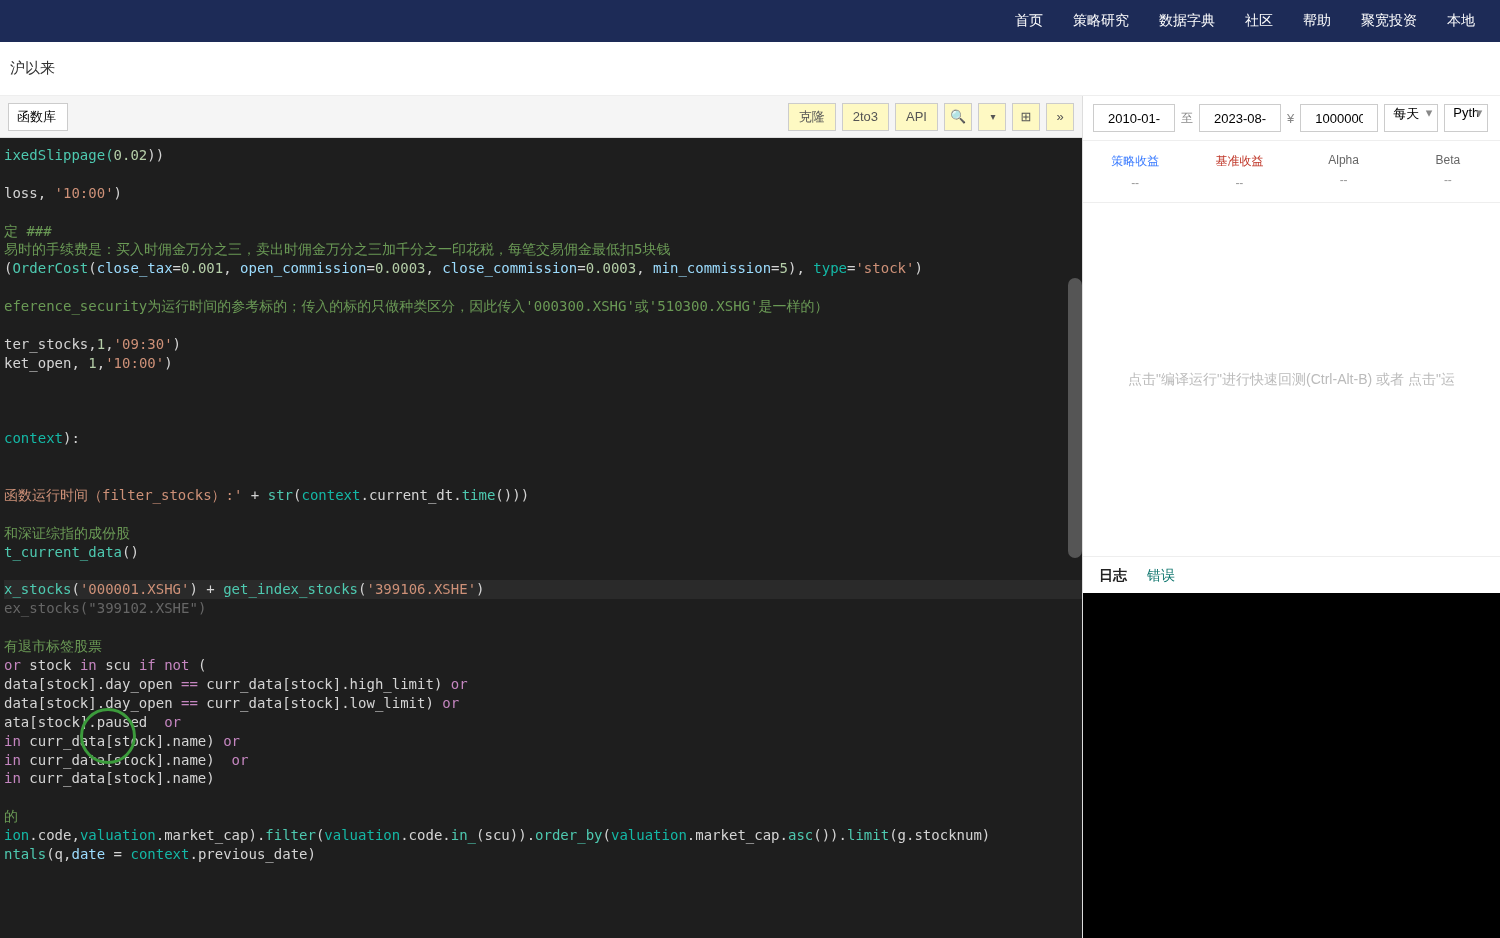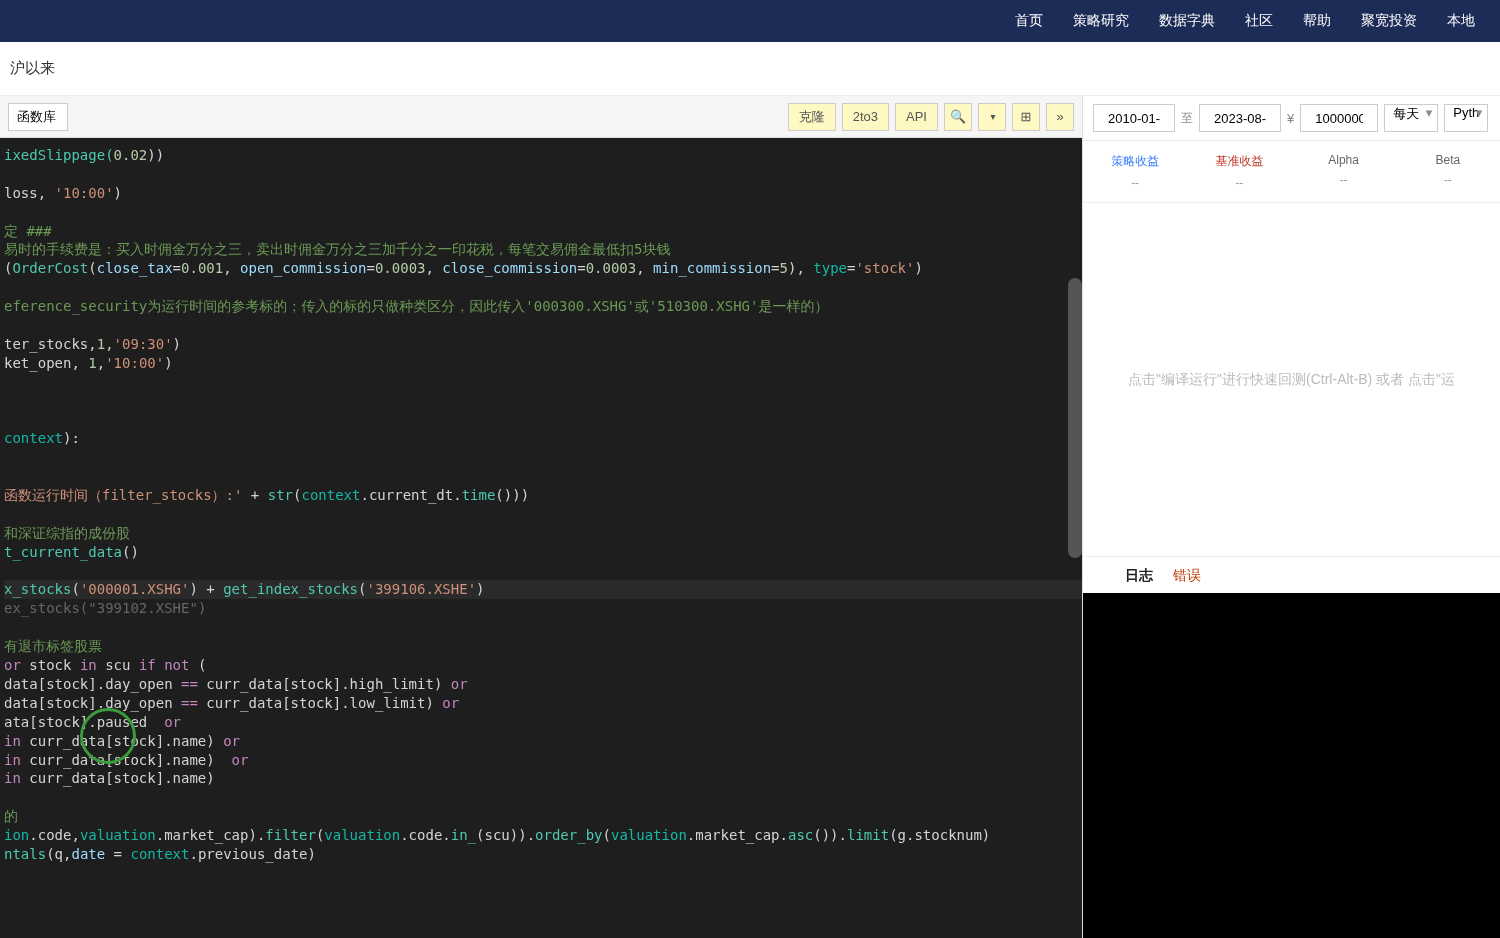--- a/index.html
+++ b/index.html
@@ -41,22 +41,22 @@
 .yen { color: #888; }
 .metrics { display: flex; padding: 12px 0; border-bottom: 1px solid #eee; }
 .metric { flex: 1; text-align: center; }
 .metric .lbl { font-size: 12px; margin-bottom: 6px; }
 .metric .val { color: #999; font-size: 12px; }
 .m-blue { color: #3b7cff; }
 .m-red { color: #c0392b; }
 .m-gray { color: #666; }
 .placeholder-area { flex: 1; display: flex; align-items: center; justify-content: center; color: #bbb; font-size: 14px; padding: 20px; text-align: center; }
 .log-tabs { display: flex; gap: 20px; padding: 10px 16px 0; border-top: 1px solid #eee; font-size: 14px; }
-.log-tab { cursor: pointer; padding-bottom: 8px; color: #c2410c; }
-.log-tab.active { color: #222; font-weight: bold; position: relative; margin-left: 26px; }
+.log-tab { cursor: pointer; padding-bottom: 8px; color: #0f766e; }
+.log-tab.active { color: #222; font-weight: bold; position: relative; }
 .log-tab.active::after { content: '▲'; position: absolute; bottom: -10px; left: 50%; transform: translateX(-50%); color: #000; font-size: 10px; }
 .log-area { background: #000; flex: 0 0 345px; }
 svg.gear { width: 16px; height: 16px; fill: #888; }
 </style>
 </head>
 <body>
 
 <div class="topbar">
   <a>首页</a>
   <a>策略研究</a>

